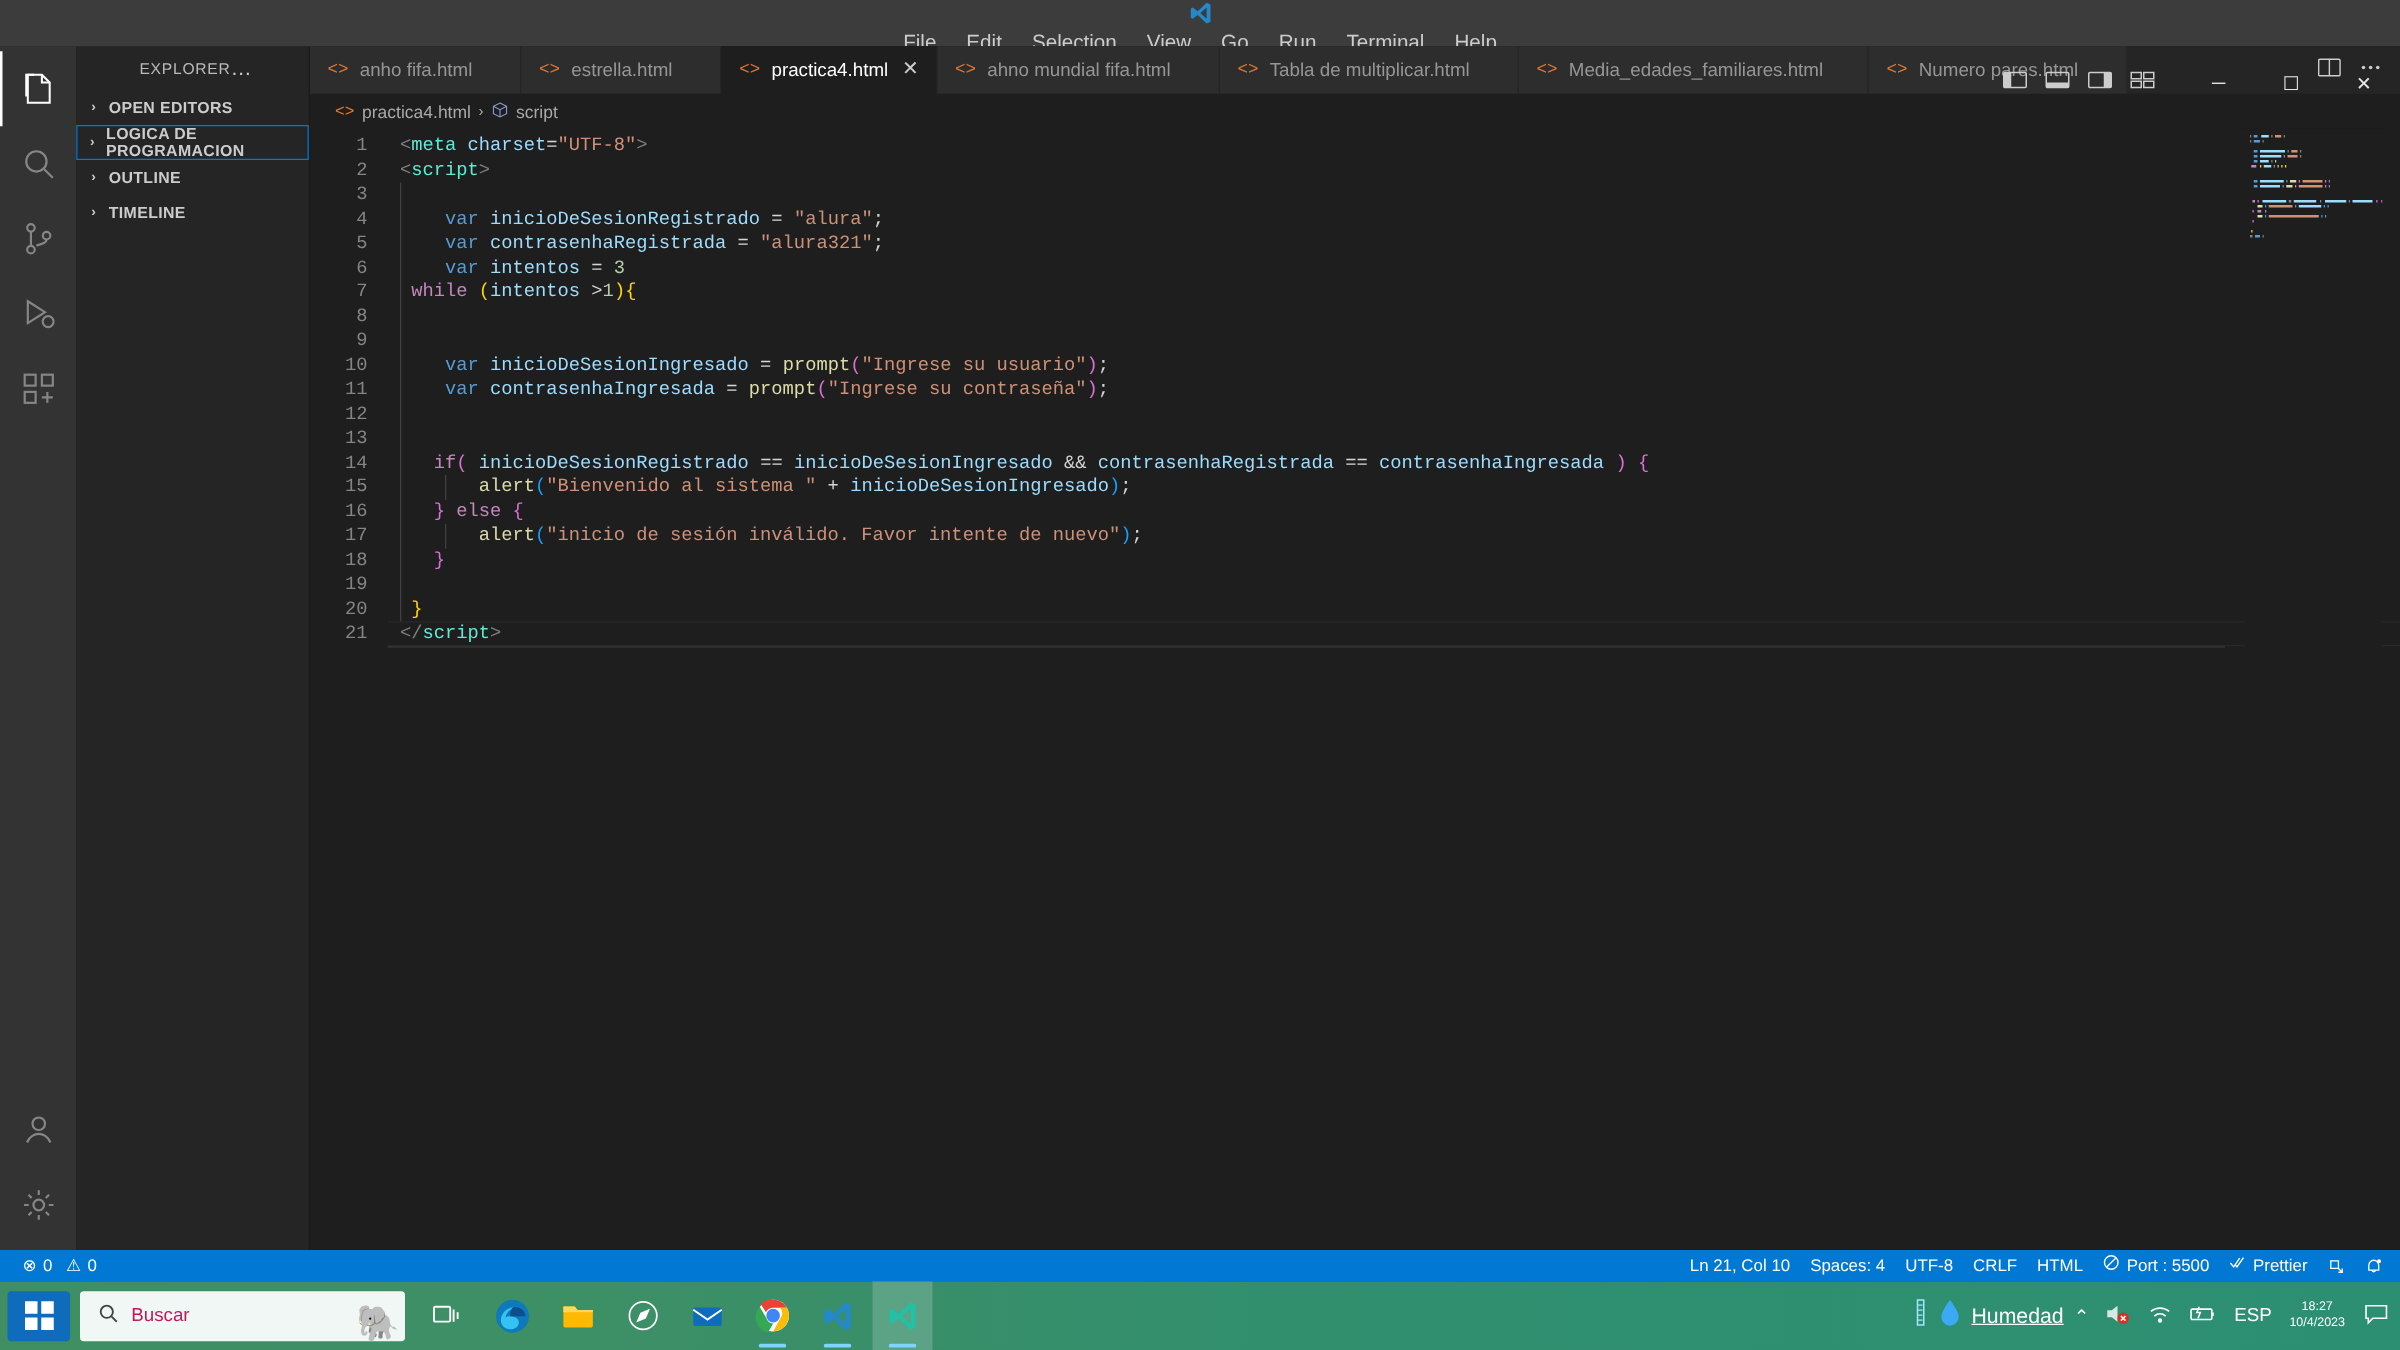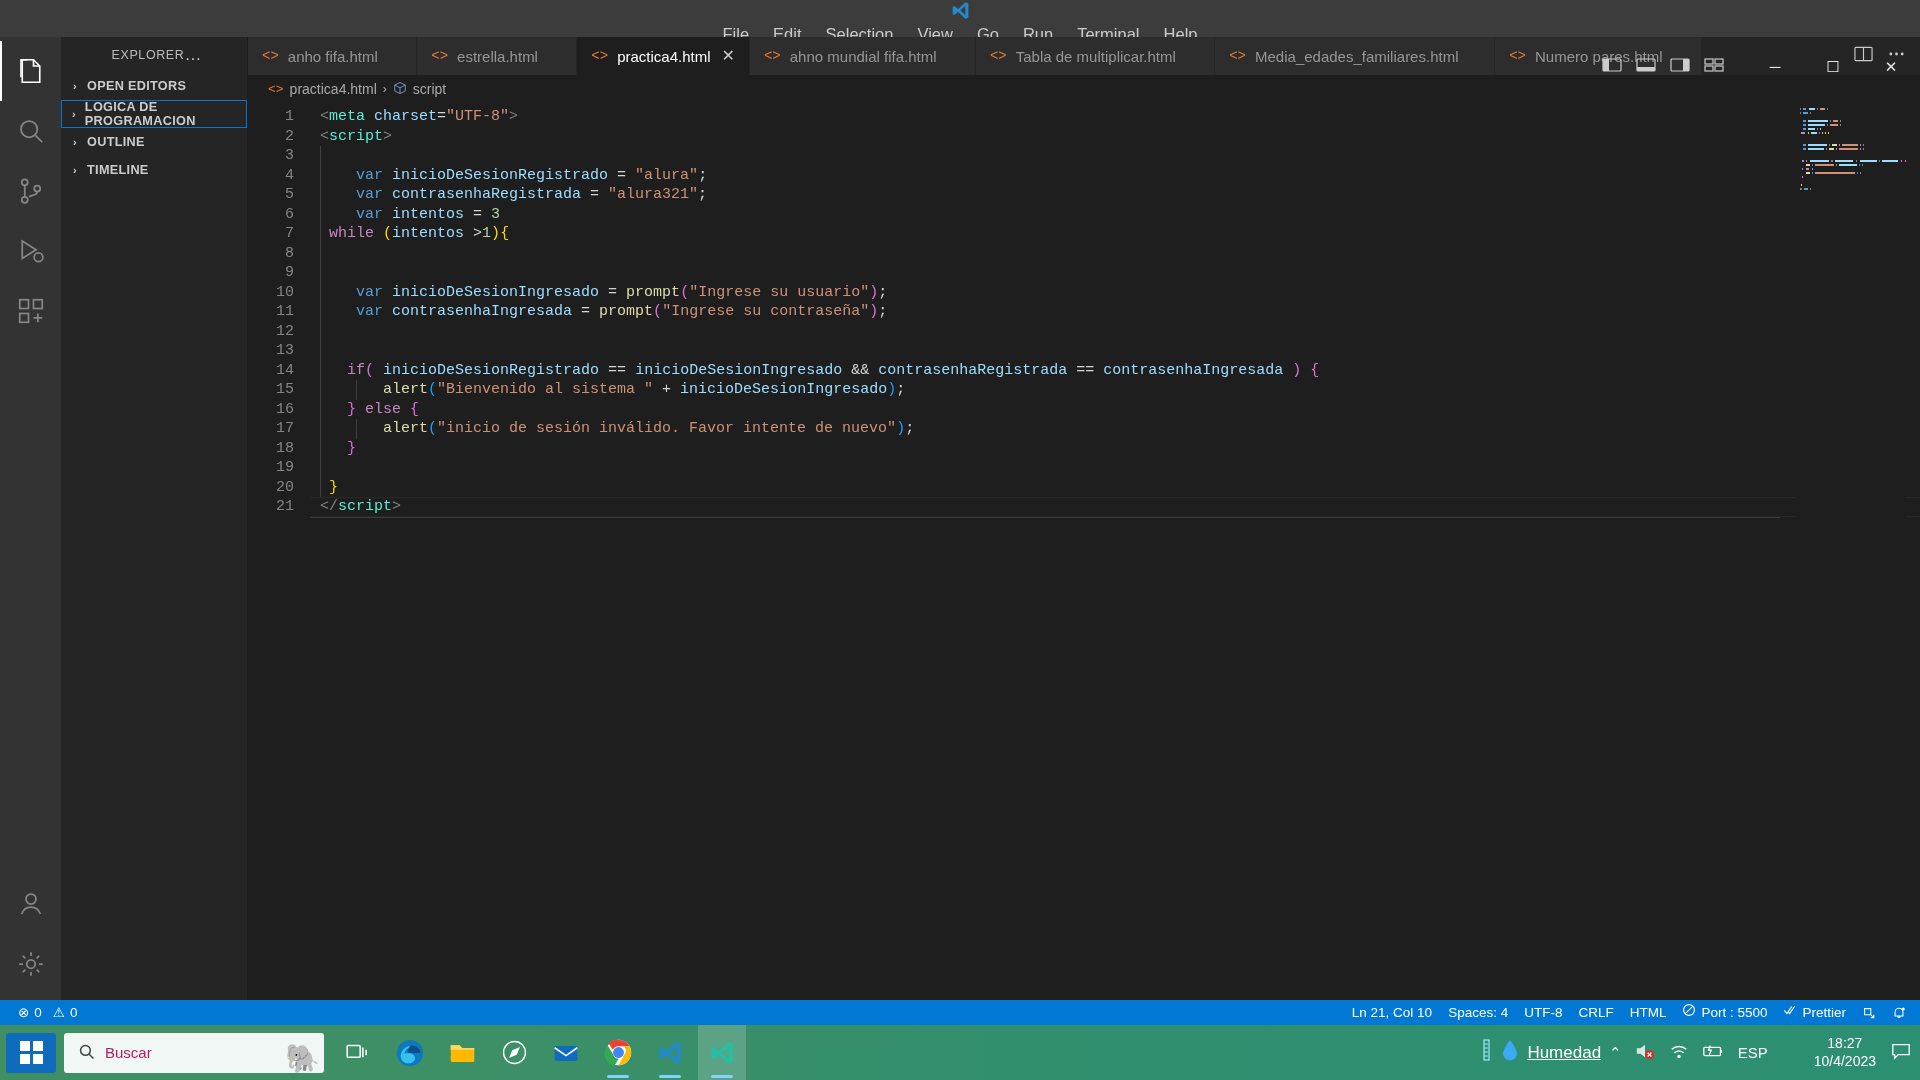--- a/index.html
+++ b/index.html
@@ -202,21 +202,21 @@
   .tb-ico.running::after {
     content:""; position:absolute; bottom:2px; left:50%; transform:translateX(-50%);
     width:22px; height:3px; background:#7fd3ff; border-radius:2px;
   }
   .tb-ico.active { background: rgba(255,255,255,.18); }
   .tb-right {
     margin-left: auto; display: flex; align-items: center; gap: 8px; padding-right: 8px;
     color: #fff; font-size: 15px;
   }
   .tray-icons { display: flex; align-items: center; gap: 12px; }
-  .clock { text-align: center; line-height: 1.25; font-size: 14px; padding: 0 6px; margin-left: 32px;}
+  .clock { text-align: center; line-height: 1.25; font-size: 10px; padding: 0 6px;}
   .humidity { display: flex; align-items: center; gap: 8px; font-size: 17px; text-decoration: underline; }
 </style>
 </head>
 <body>
 
 <div class="titlebar">
   <div class="vscode-logo">
     <svg viewBox="0 0 24 24">
         <path d="M17.5 2.5 9.3 10.2 4.8 6.9 3 7.8v8.4l1.8.9 4.5-3.3 8.2 7.7 3.5-1.6V4.1L17.5 2.5zm0 4.3v10.4l-5.8-5.2 5.8-5.2z" fill="#2489ca"></path>
       </svg>

